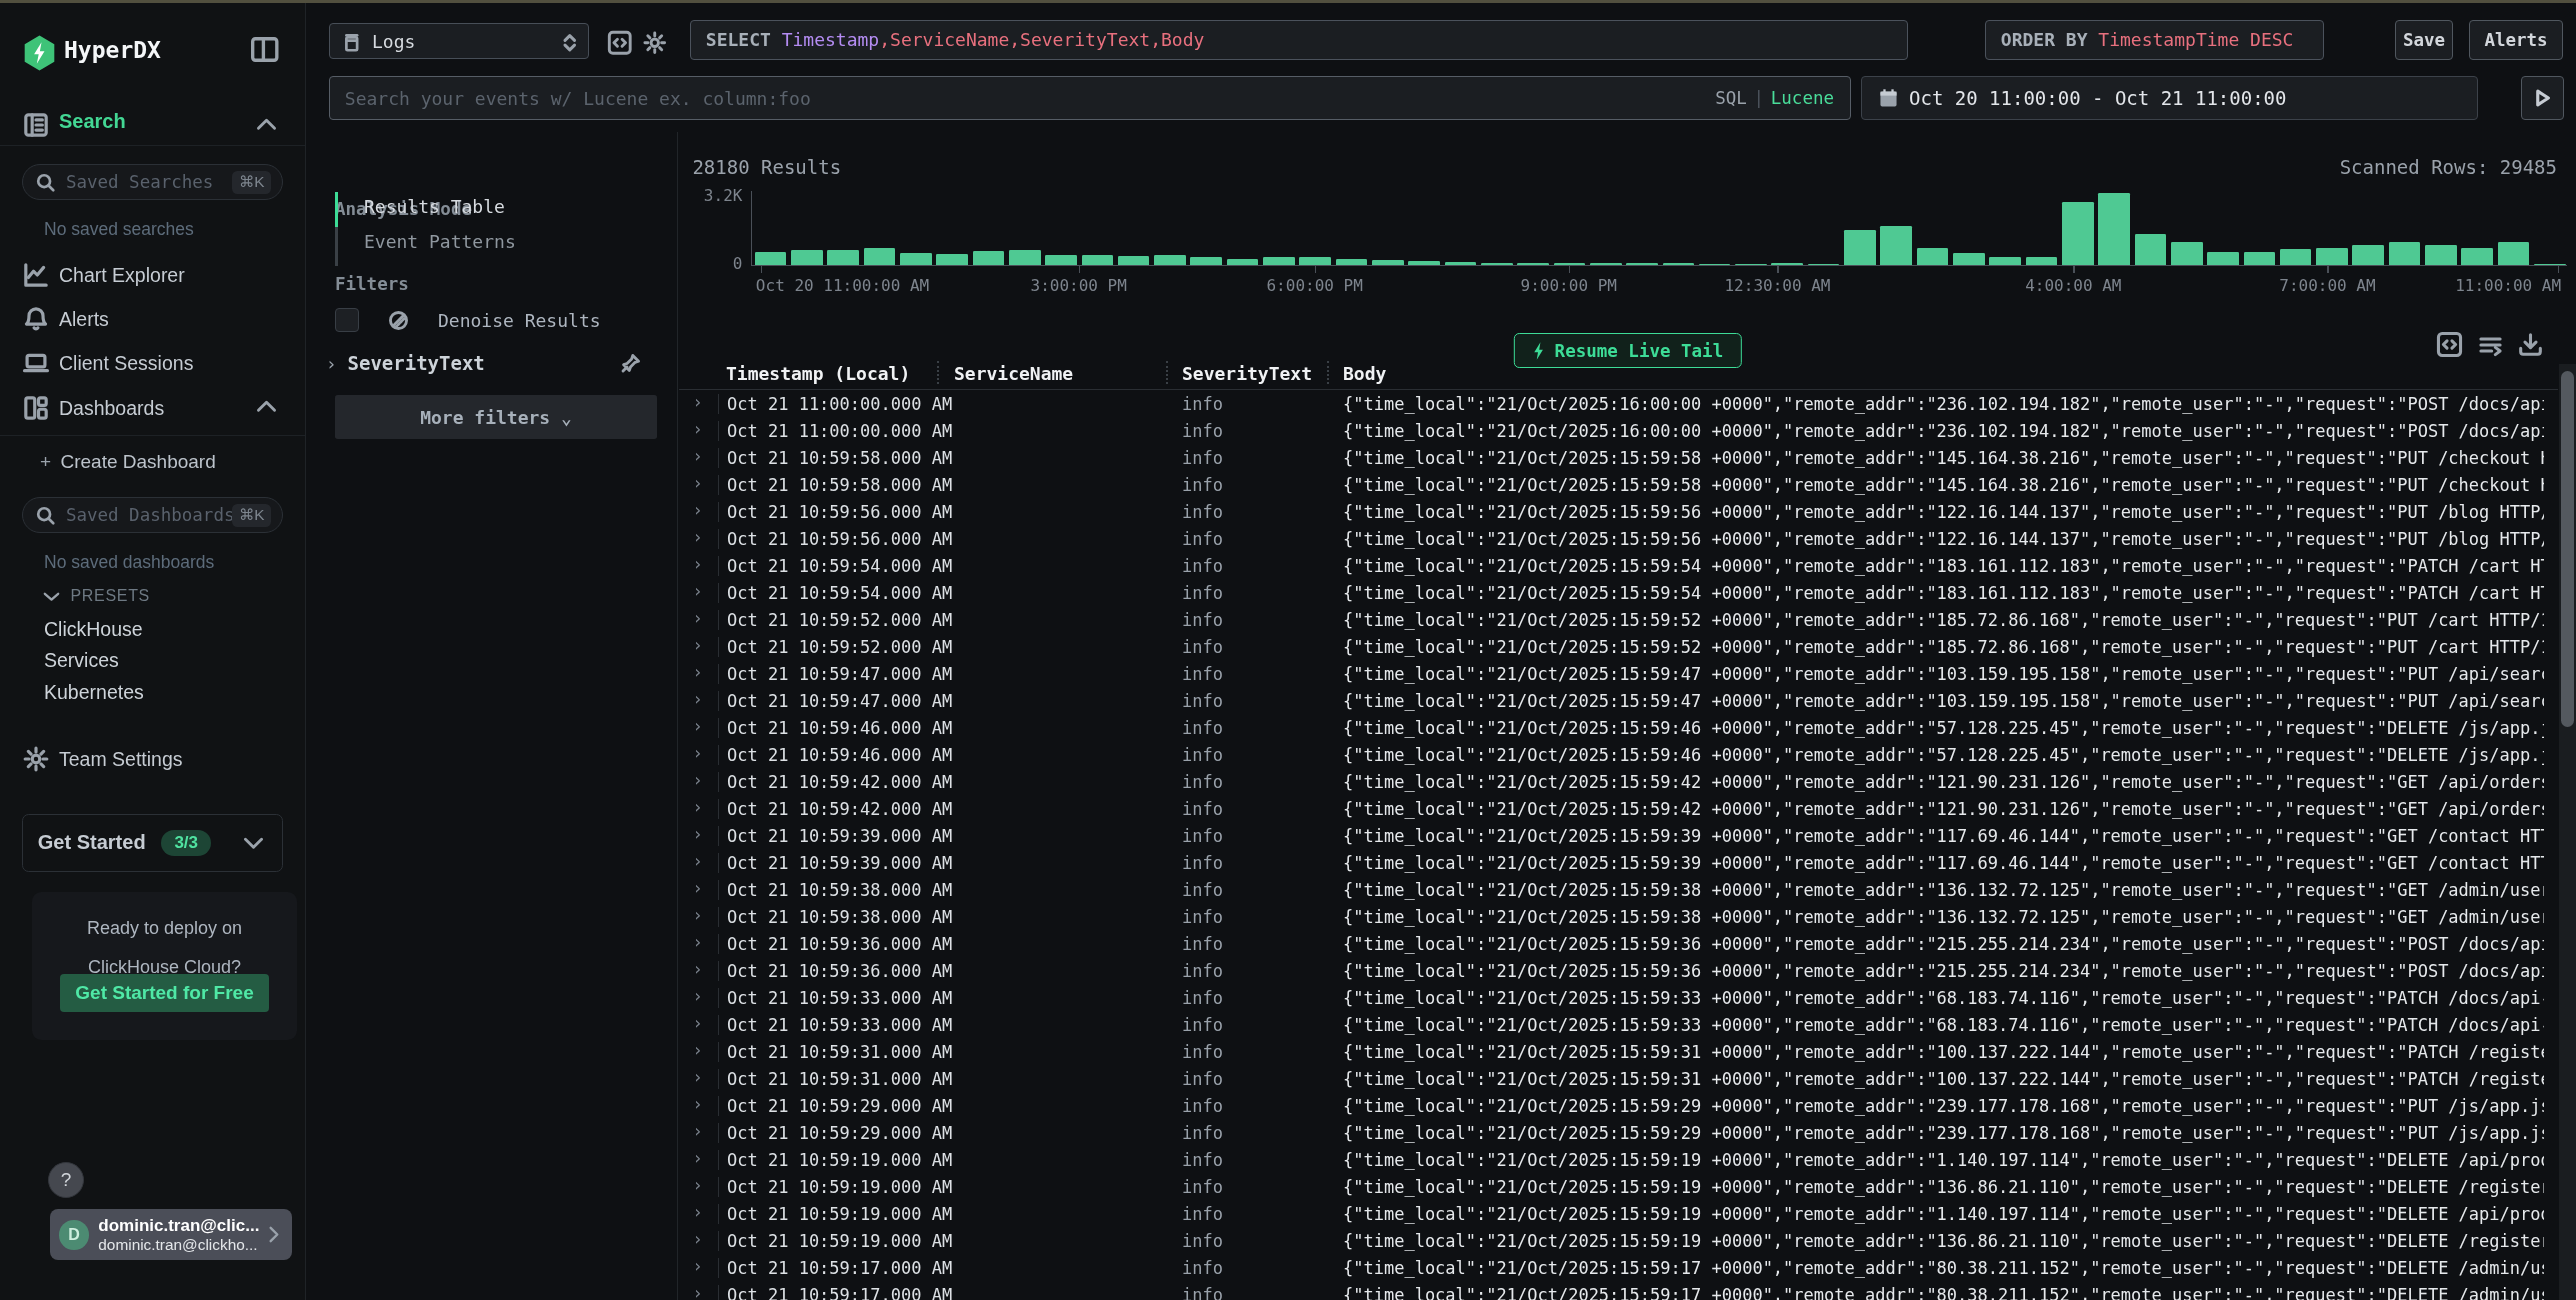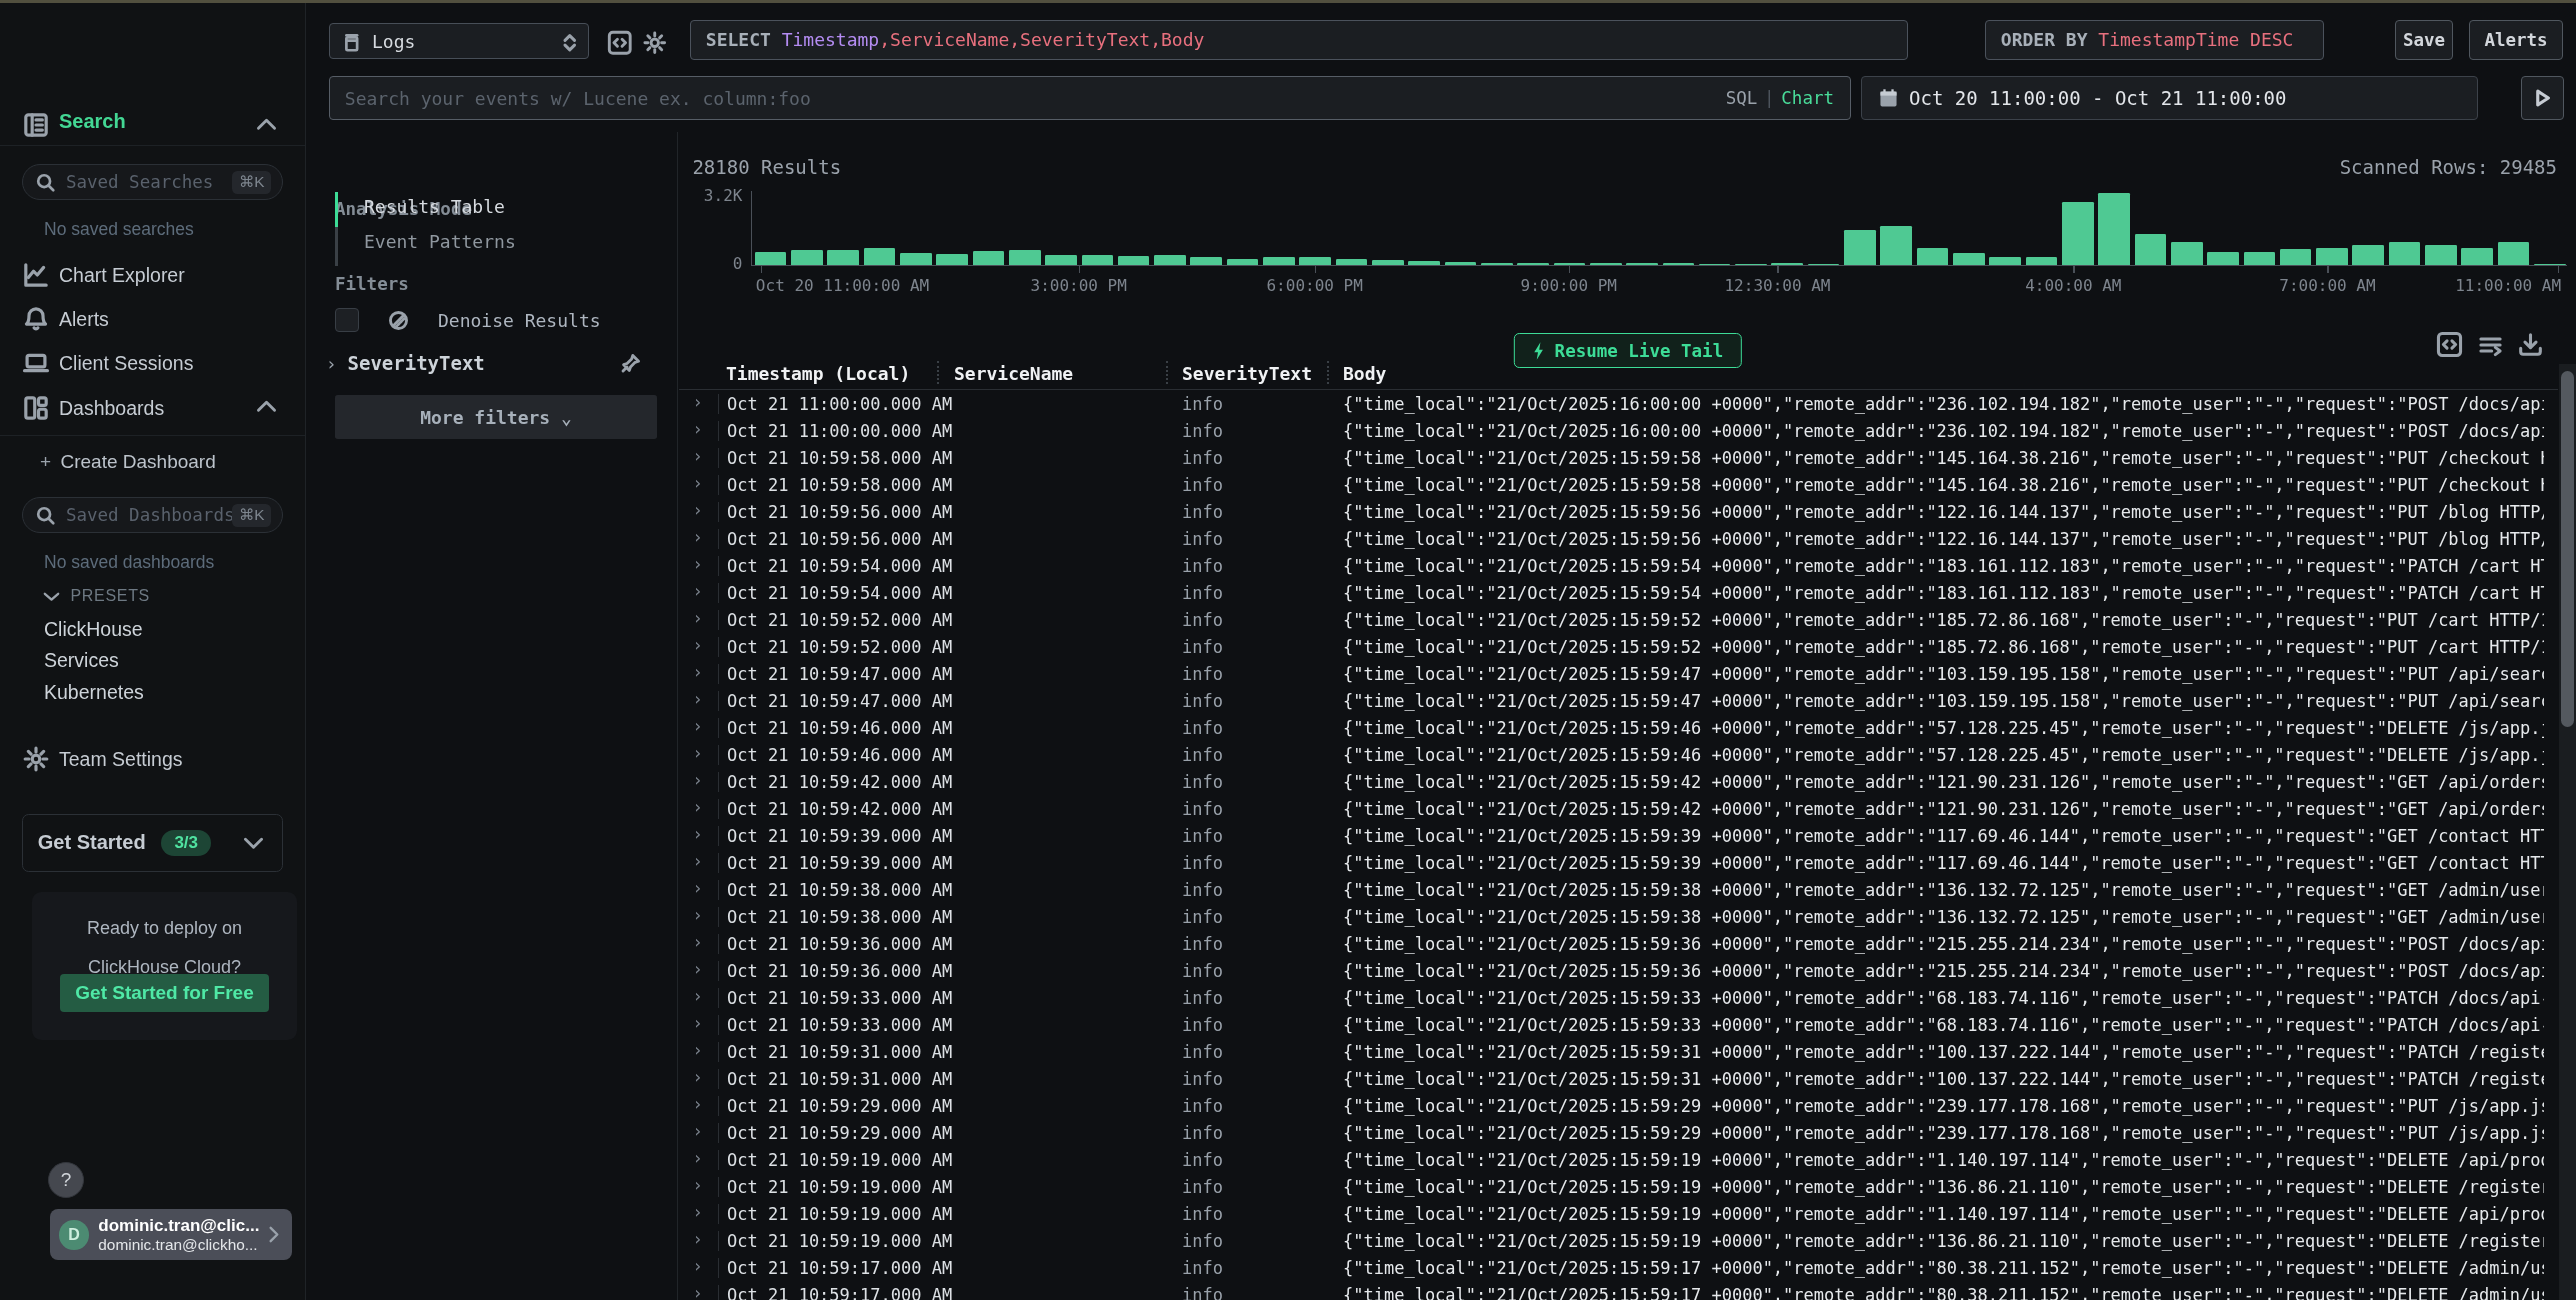--- a/index.html
+++ b/index.html
@@ -160,20 +160,35 @@
 
   .icon-stroke { stroke:#9aa2ab; fill:none; stroke-width:2.5; stroke-linecap:round; stroke-linejoin:round; }
   .icon-stroke-lt { stroke:#c6ccd3; fill:none; stroke-width:2.5; stroke-linecap:round; stroke-linejoin:round; }
 </style>
 </head>
 <body>
 
 <div id="top-strip"></div>
 
 <nav id="sidebar">
+  <div class="logo-row">
+    <span class="logo-hex">
+      <svg width="35" height="38" viewBox="0 0 26 28">
+          <path d="M13 1 24 7.5v13L13 27 2 20.5v-13Z" fill="#3ec378"></path>
+          <path d="M14.5 6 9 15h3.4L11 22l5.7-9.3h-3.4Z" fill="#ffffff"></path>
+        </svg>
+    </span>
+    <span class="logo-text">HyperDX</span>
+    <span class="panel-toggle">
+      <svg width="29.5" height="27" viewBox="0 0 22 20" class="icon-stroke">
+          <rect x="2" y="2" width="18" height="16" rx="2"></rect>
+          <line x1="10" y1="2" x2="10" y2="18"></line>
+        </svg>
+    </span>
+  </div>
 
   <div class="search-head">
     <span class="abs" style="left:22px;top:6.7px">
       <svg width="28" height="28" viewBox="0 0 22 22" class="icon-stroke">
           <rect x="3" y="3" width="16" height="16" rx="2"></rect>
           <line x1="8" y1="3" x2="8" y2="19"></line>
           <line x1="11" y1="7" x2="16" y2="7"></line>
           <line x1="11" y1="11" x2="16" y2="11"></line>
           <line x1="11" y1="15" x2="16" y2="15"></line>
         </svg>
@@ -347,21 +362,21 @@
 
 <div class="tb-box" id="save-btn">
     <div class="btn-lbl mono">Save</div>
   </div>
 <div class="tb-box" id="alerts-btn">
     <div class="btn-lbl mono">Alerts</div>
   </div>
 
 <div class="tb-box" id="search-box">
   <span class="ph mono">Search your events w/ Lucene ex. column:foo</span>
-  <span id="lang-toggle" class="mono"><span class="sql">SQL</span><span class="sep">|</span><span class="lucene">Chart</span></span>
+  <span id="lang-toggle" class="mono"><span class="sql">SQL</span><span class="sep">|</span><span class="lucene">Lucene</span></span>
 </div>
 
 <div class="tb-box" id="date-box">
   <span class="abs" style="left:14.8px;top:10px">
     <svg width="23" height="23" viewBox="0 0 20 20">
         <rect x="3" y="4" width="14" height="13" rx="1.5" fill="#9aa2ab"></rect>
         <rect x="3" y="4" width="14" height="3.5" fill="#c6ccd3"></rect>
         <line x1="6.5" y1="2" x2="6.5" y2="5" stroke="#c6ccd3" stroke-width="2"></line>
         <line x1="13.5" y1="2" x2="13.5" y2="5" stroke="#c6ccd3" stroke-width="2"></line>
       </svg>

